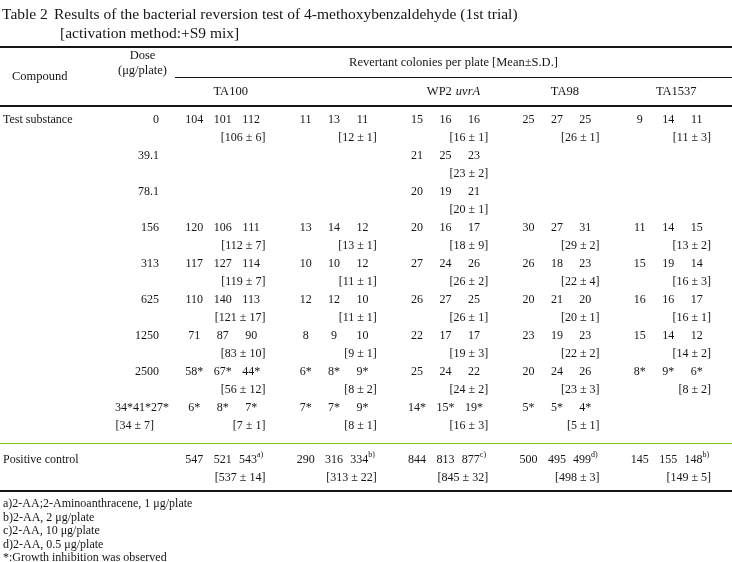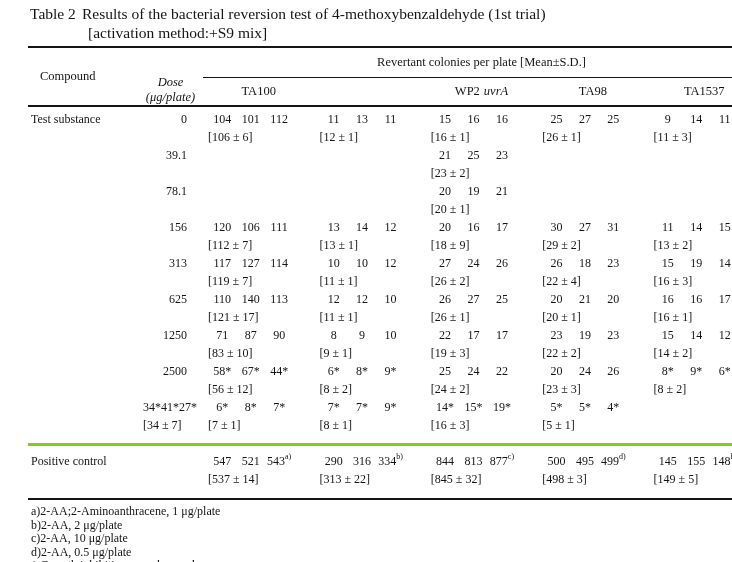--- a/index.html
+++ b/index.html
@@ -2,54 +2,54 @@
 <html><head>
 <meta charset="utf-8">
 <style>
   * { margin:0; padding:0; box-sizing:border-box; }
   html,body { background:#ffffff; }
   body {
     width:732px; height:562px; overflow:hidden;
     color:#151515;
     font-family:"Liberation Serif","DejaVu Serif",serif;
   }
-  .page { width:592px; height:562px; position:relative;margin-left:28px; }
+  .page { width:592px; height:562px; position:relative; }
 
   
   .title-block { display:flex; padding-top:4px; font-size:15.5px; line-height:19px; }
   .title-label { width:54px; padding-left:2px; flex:0 0 auto; }
   .title-lines { flex:1; }
   .title-sub { padding-left:6px; }
 
   
   .rtable { width:732px; border-top:2px solid #151515; margin-top:4px; }
 
   
   .grid7 { display:grid; grid-template-columns:110px 65px repeat(5,1fr); }
 
   
   .thead { border-bottom:2px solid #151515; grid-template-rows:30px 27px; font-size:12.5px; }
   .h-compound { grid-column:1; grid-row:1/3; display:flex; align-items:center; padding-left:12px; }
-  .h-dose { grid-column:2; grid-row:1/3; display:flex; flex-direction:column; align-items:center; justify-content:flex-end; line-height:15px;font-style:italic; }
+  .h-dose { grid-column:2; grid-row:1/3; display:flex; flex-direction:column; align-items:center; justify-content:flex-start; line-height:15px; }
   .h-span { grid-column:3/8; grid-row:1; display:flex; align-items:center; justify-content:center; border-bottom:1px solid #151515; }
   .h-strain { grid-row:2; display:flex; align-items:center; justify-content:center;text-align:center; }
   .h-strain .it { font-style:italic; margin-left:4px; }
 
   
   .tbody { padding-top:3px; padding-bottom:9px; }
   .trow { height:36px; font-size:12px; }
   .c-compound { padding-left:3px; line-height:18px; }
   .c-dose { text-align:right; padding-right:16px; line-height:18px; }
   .c-strain { padding-left:5px; padding-right:21px; }
   .vals { display:grid; grid-template-columns:repeat(3,1fr); height:18px; line-height:18px; }
   .vals span { text-align:center; white-space:nowrap; }
-  .mean { text-align:left; height:18px; line-height:18px; white-space:nowrap; }
-
-  
-  .pc-section { border-top:3px solid #84cc16; border-bottom:2px solid #151515; padding-top:6px; padding-bottom:10px; }
+  .mean { text-align:right; height:18px; line-height:18px; white-space:nowrap; }
+
+  
+  .pc-section { border-top:1px solid #84cc16; border-bottom:2px solid #151515; padding-top:6px; padding-bottom:4px; }
   sup { font-size:8px; line-height:0; position:relative; top:-1px; }
 
   
   .footnotes { margin-top:5px; padding-left:3px; font-size:12px; line-height:13.5px; }
 </style>
 </head>
 <body>
 
 <div class="page">
 

